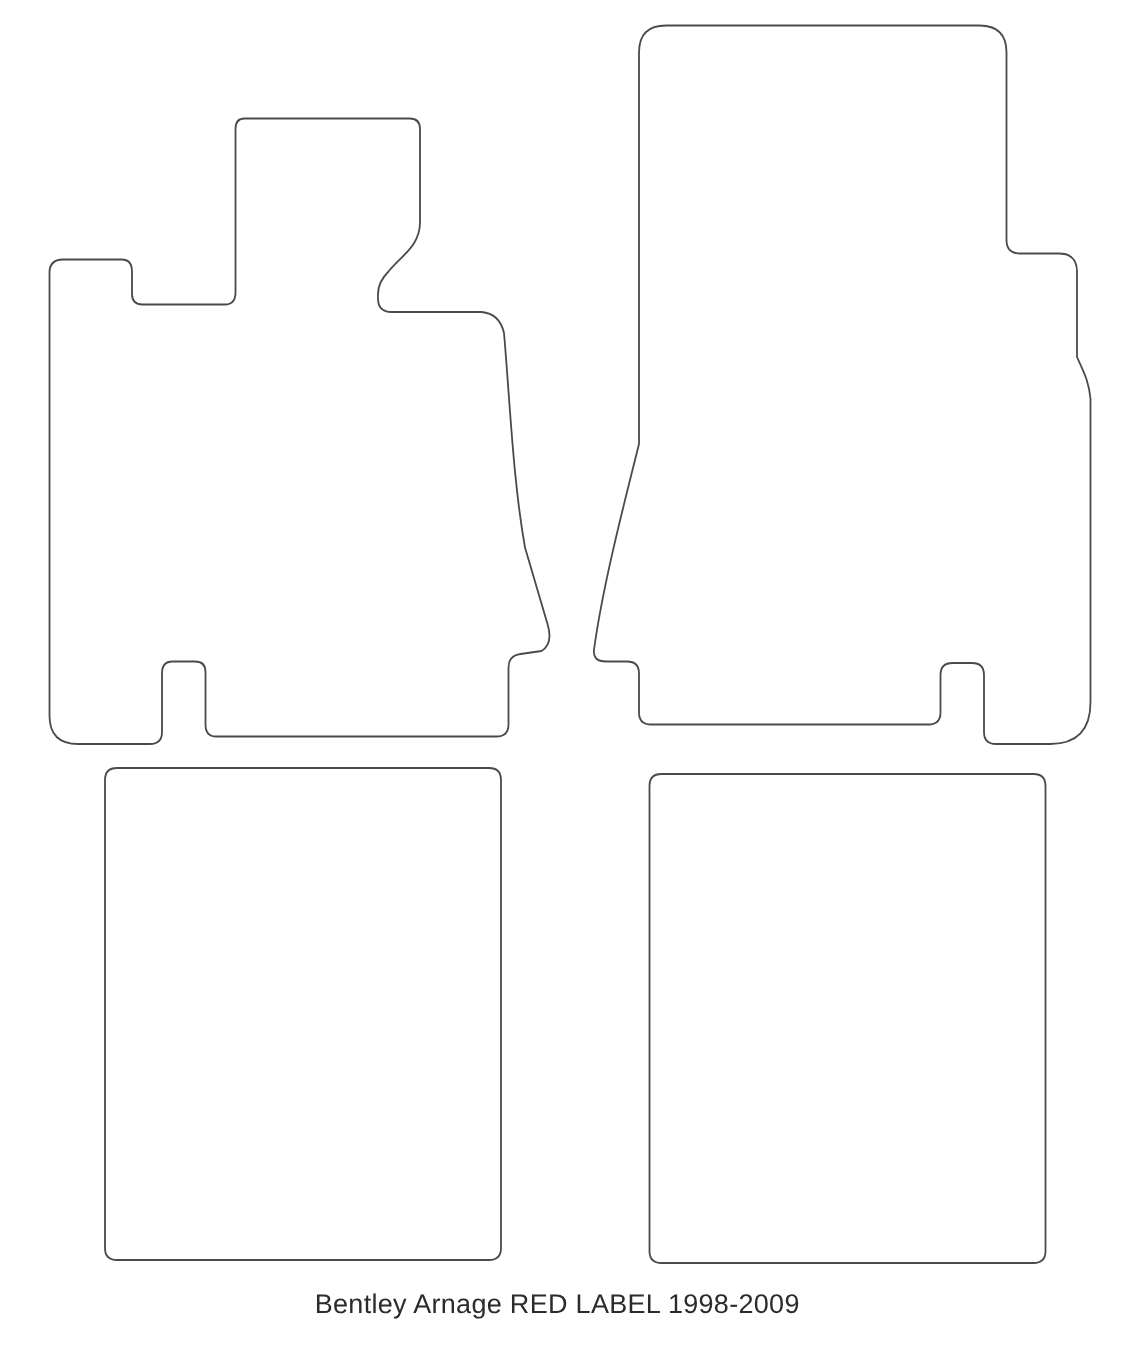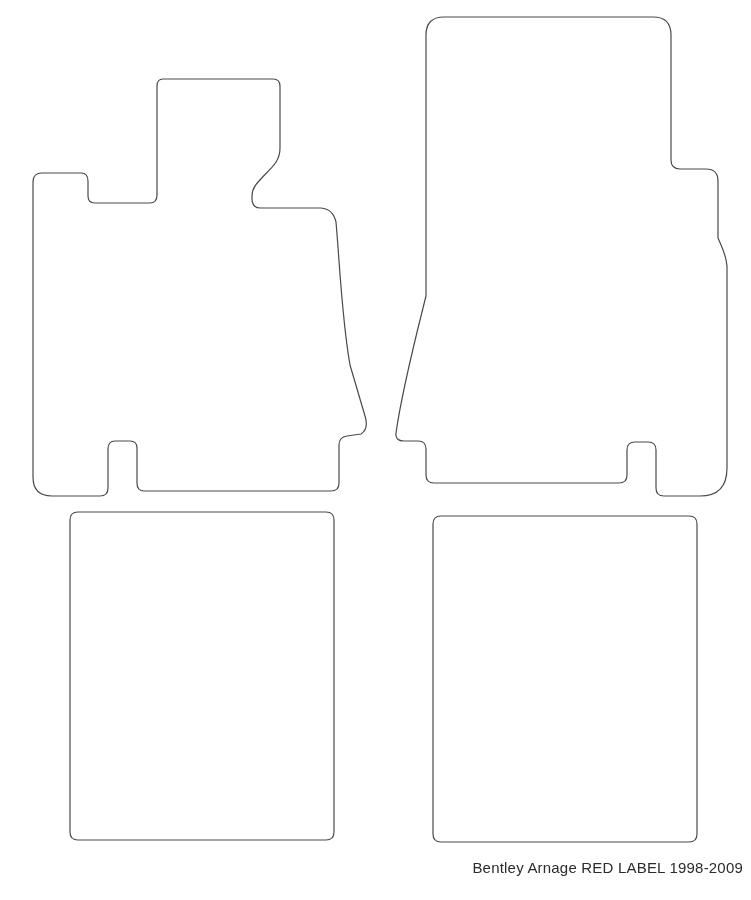--- a/index.html
+++ b/index.html
@@ -28,22 +28,22 @@
     stroke: var(--mat-stroke, #4a4a4a);
     stroke-width: 1.2;
     stroke-linejoin: round;
     stroke-linecap: round;
   }
   .caption {
     position: absolute;
     left: 0;
     top: 859px;
     width: 743px; 
-    text-align: right;
-    font-size: 15px;
+    text-align: center;
+    font-size: 18px;
     letter-spacing: 0.2px;
     color: var(--caption-color, #2b2b2b);
     user-select: none;
   }
 </style>
 </head>
 <body>
 
 <div class="page">
 

